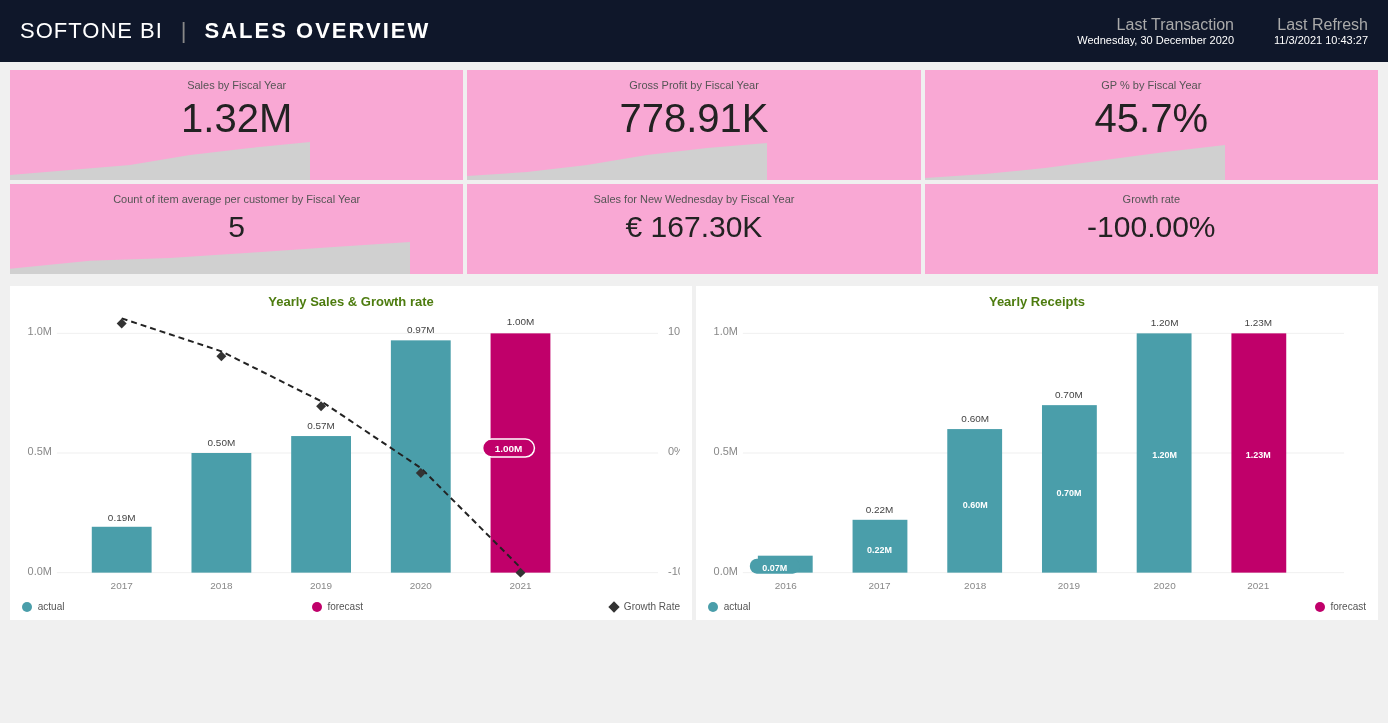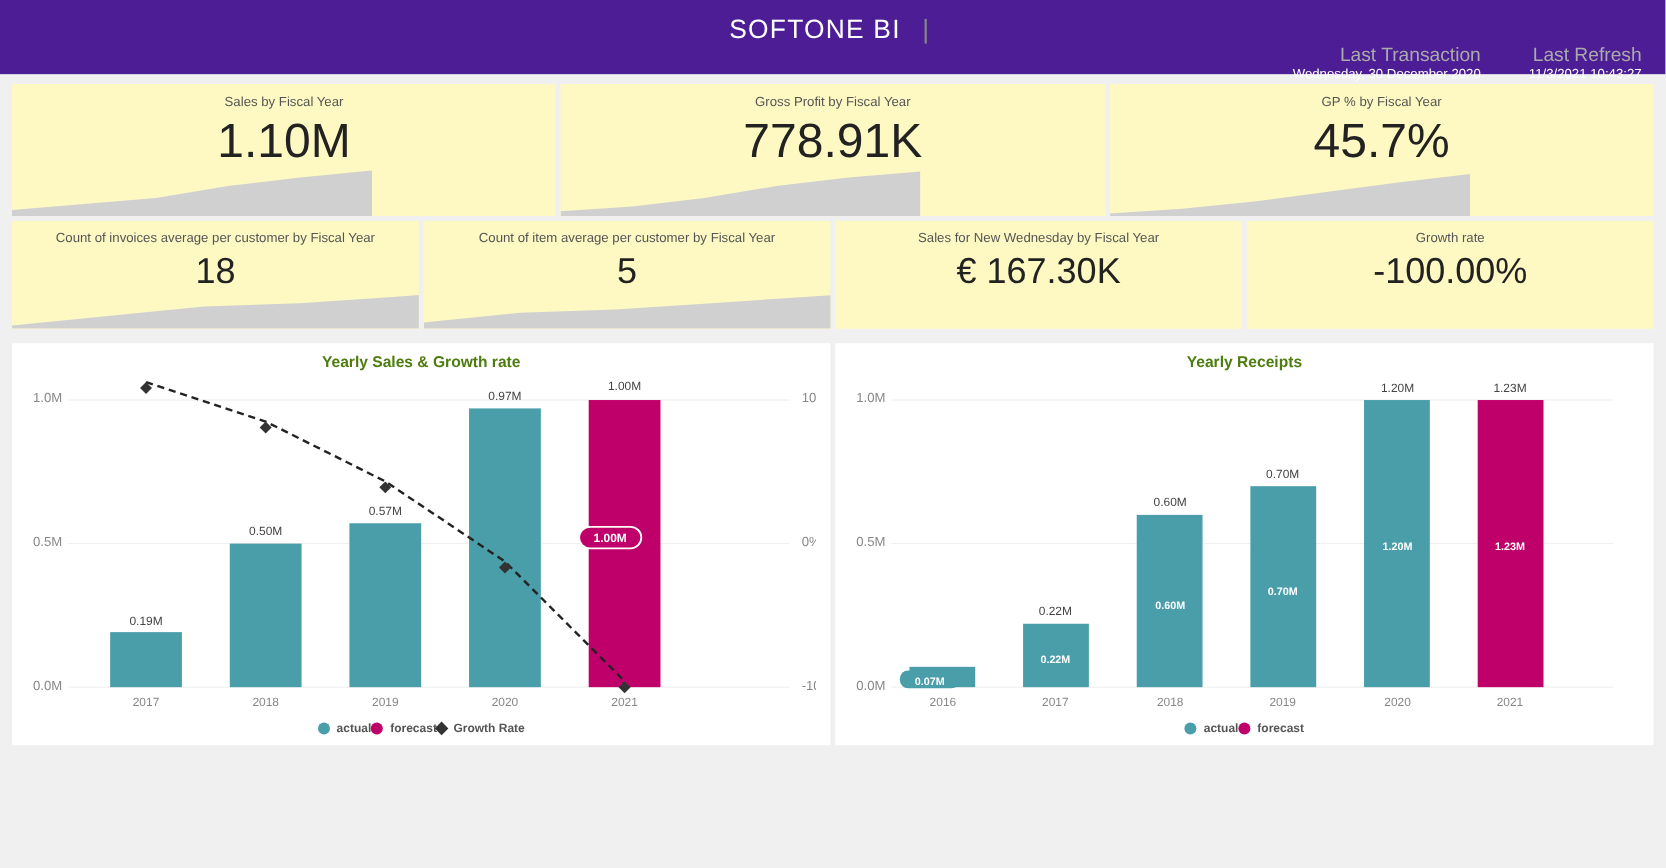--- a/index.html
+++ b/index.html
@@ -1,26 +1,25 @@
 <!DOCTYPE html>
 <html><head>
   <meta charset="utf-8">
   <style>
     * { box-sizing: border-box; margin: 0; padding: 0; }
     body { font-family: 'Segoe UI', Arial, sans-serif; background: #f0f0f0; width: 1388px; min-height: 723px; overflow: hidden; }
 
     
     .header {
-      background: #4c1d95;
+      background: #0f172a;
       color: white;
       display: flex;
       align-items: center;
-      padding: 12px 20px;
+      padding: 0 20px;
       height: 62px;
-      flex-direction: column;
     }
     .header-brand {
       display: flex;
       align-items: center;
       gap: 12px;
     }
     .header-softone {
       font-size: 22px;
       font-weight: 400;
       letter-spacing: 1px;
@@ -55,21 +54,21 @@
     .kpi-section {
       background: #f0f0f0;
       padding: 8px 10px 4px;
     }
     .kpi-row {
       display: flex;
       gap: 4px;
       margin-bottom: 4px;
     }
     .kpi-card {
-      background: #fef9c3;
+      background: #f9a8d4;
       flex: 1;
       padding: 8px 16px 4px;
       position: relative;
       overflow: hidden;
       min-height: 110px;
     }
     .kpi-card-label {
       font-size: 11px;
       color: #555;
       text-align: center;
@@ -121,26 +120,25 @@
       font-weight: 600;
       color: #4d7c0f;
       margin-bottom: 4px;
     }
     .chart-area {
       position: relative;
       width: 100%;
     }
     .chart-legend {
       display: flex;
-      justify-content: center;
-      gap: 0;
+      justify-content: space-between;
+      gap: 28px;
       font-size: 10px;
       color: #555;
       margin-top: 4px;
-      font-weight: bold;
     }
     .legend-dot {
       display: inline-block;
       width: 10px;
       height: 10px;
       border-radius: 50%;
       margin-right: 3px;
       vertical-align: middle;
     }
     .legend-diamond {
@@ -153,38 +151,39 @@
       vertical-align: middle;
     }
   </style>
 </head>
 <body>
 
 <div class="header">
   <div class="header-brand">
     <span class="header-softone">SOFTONE BI</span>
     <span class="header-divider">|</span>
+    <span class="header-title">SALES OVERVIEW</span>
   </div>
   <div class="header-right">
     <div>
       <div class="header-meta-label">Last Transaction</div>
       <div class="header-meta-value">Wednesday, 30 December 2020</div>
     </div>
     <div>
       <div class="header-meta-label">Last Refresh</div>
       <div class="header-meta-value">11/3/2021 10:43:27</div>
     </div>
   </div>
 </div>
 
 <div class="kpi-section">
   <div class="kpi-row">
     <div class="kpi-card">
       <div class="kpi-card-label">Sales by Fiscal Year</div>
-      <div class="kpi-card-value">1.10M</div>
+      <div class="kpi-card-value">1.32M</div>
       <svg class="kpi-sparkline" viewBox="0 0 300 40" preserveAspectRatio="none">
         <polygon points="0,40 0,35 60,30 120,25 180,15 240,8 300,2 300,40" fill="#d0d0d0"></polygon>
       </svg>
     </div>
     <div class="kpi-card">
       <div class="kpi-card-label">Gross Profit by Fiscal Year</div>
       <div class="kpi-card-value">778.91K</div>
       <svg class="kpi-sparkline" viewBox="0 0 300 40" preserveAspectRatio="none">
         <polygon points="0,40 0,36 60,32 120,25 180,15 240,8 300,3 300,40" fill="#d0d0d0"></polygon>
       </svg>
@@ -192,27 +191,20 @@
     <div class="kpi-card">
       <div class="kpi-card-label">GP % by Fiscal Year</div>
       <div class="kpi-card-value">45.7%</div>
       <svg class="kpi-sparkline" viewBox="0 0 300 40" preserveAspectRatio="none">
         <polygon points="0,40 0,38 60,34 120,28 180,20 240,12 300,5 300,40" fill="#d0d0d0"></polygon>
       </svg>
     </div>
   </div>
 
   <div class="kpi-row kpi-row2">
-    <div class="kpi-card">
-      <div class="kpi-card-label">Count of invoices average per customer by Fiscal Year</div>
-      <div class="kpi-card-value">18</div>
-      <svg class="kpi-sparkline" viewBox="0 0 300 30" preserveAspectRatio="none">
-        <polygon points="0,30 0,28 60,22 120,16 180,14 240,10 300,5 300,30" fill="#d0d0d0"></polygon>
-      </svg>
-    </div>
     <div class="kpi-card">
       <div class="kpi-card-label">Count of item average per customer by Fiscal Year</div>
       <div class="kpi-card-value">5</div>
       <svg class="kpi-sparkline" viewBox="0 0 300 30" preserveAspectRatio="none">
         <polygon points="0,30 0,26 60,20 120,18 180,14 240,10 300,6 300,30" fill="#d0d0d0"></polygon>
       </svg>
     </div>
     <div class="kpi-card">
       <div class="kpi-card-label">Sales for New Wednesday by Fiscal Year</div>
       <div class="kpi-card-value medium">€ 167.30K</div>

